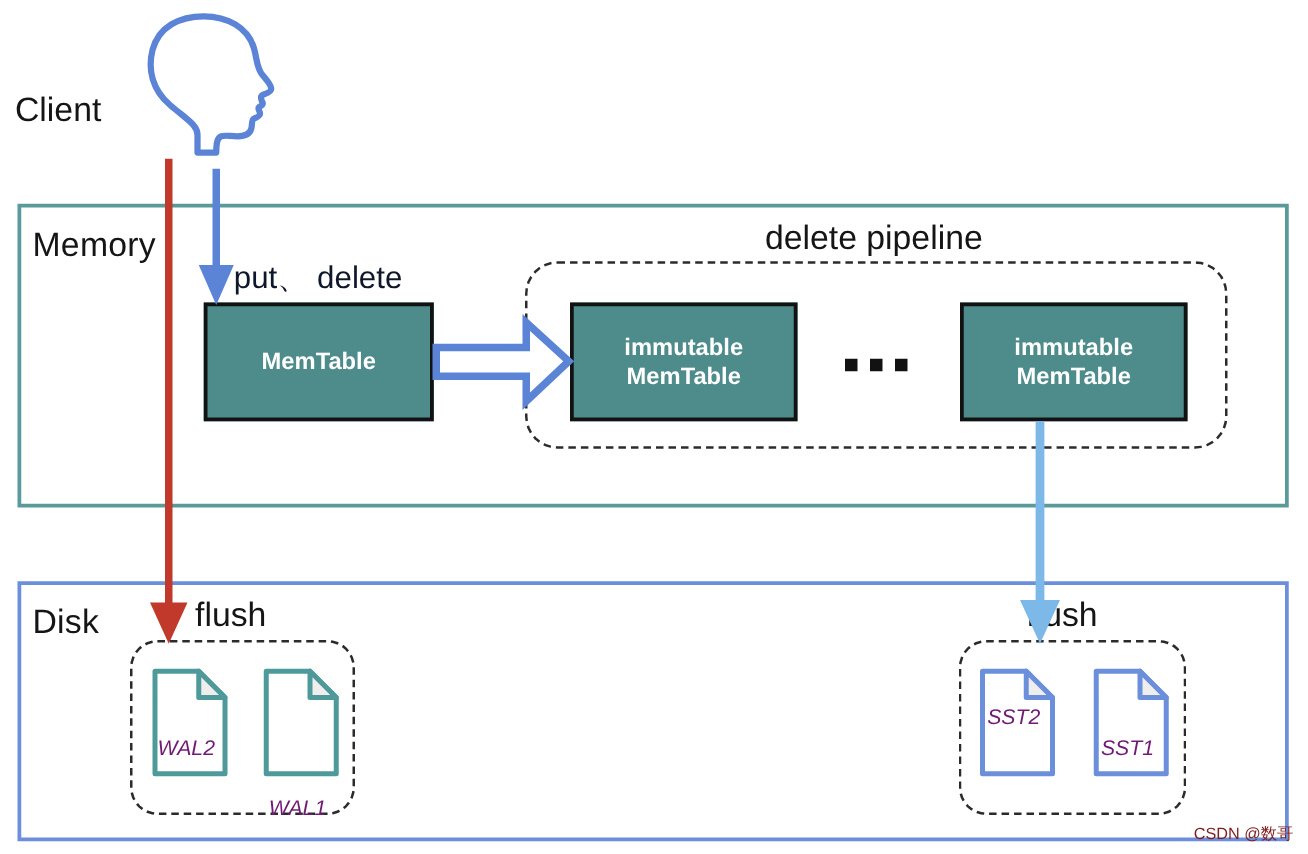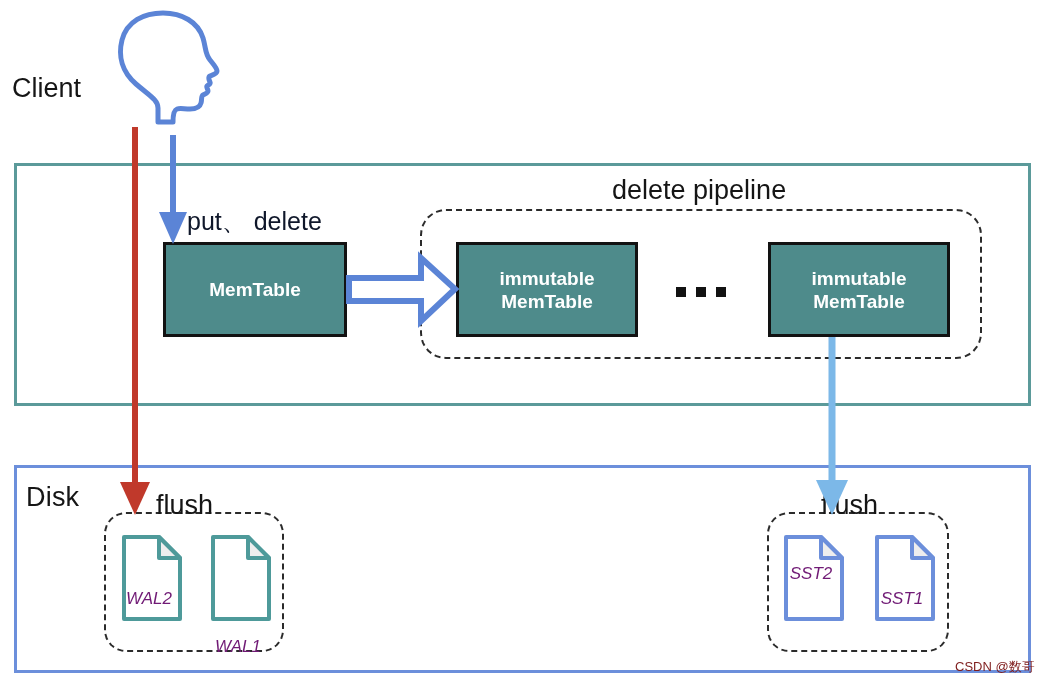--- a/index.html
+++ b/index.html
@@ -140,21 +140,20 @@
   #wal2-label { left: 118px; top: 589px; }
   #wal1-label { left: 207px; top: 589px; margin-top: 48px; }
   #sst2-label { left: 780px; top: 564px; }
   #sst1-label { left: 871px; top: 589px; }
 
   
   .flush-label {
     font-size: 27px;
     color: #151515;
     white-space: nowrap;
-    margin-top: 13px;
   }
   #flush-label-disk { left: 156px; top: 477px; }
   #flush-label-sst  { left: 821px; top: 477px; }
 
   #put-delete-label {
     left: 187px;
     top: 205px;
     font-size: 25px;
     color: #0f172a;
     white-space: nowrap;
@@ -177,20 +176,21 @@
     color: #7f1d1d;
     white-space: nowrap;
   }
 </style>
 </head>
 <body>
 
 <div id="stage">
 
   <div class="abs container-box" id="memory-container"></div>
+  <div class="abs container-label" id="memory-label">Memory</div>
 
   <div class="abs container-box" id="disk-container"></div>
   <div class="abs container-label" id="disk-label">Disk</div>
 
   <div class="abs" id="client-label">Client</div>
   <div class="abs" id="client-head-icon">
     <svg width="125" height="115" viewBox="0 0 125 115">
       <path d="M 52 112 L 52 98 C 52 90 44 86 30 74 C 16 62 12 46 16 30 C 21 11 38 3 57 3 C 76 3 92 12 97 28 C 100 38 99 44 104 50 C 108 55 111 58 111 61 C 111 64 106 65 104 66 C 102 67 103 70 104 72 C 105 74 102 75 101 76 C 100 77 102 79 102 81 C 102 83 99 84 97 85 C 95 86 96 90 95 93 C 94 97 90 99 84 99 C 78 99 74 98 71 99 C 68 100 67 104 67 112 Z" fill="none" stroke="#5b84d6" stroke-width="5" stroke-linejoin="round" stroke-linecap="round"></path>
     </svg>
   </div>

